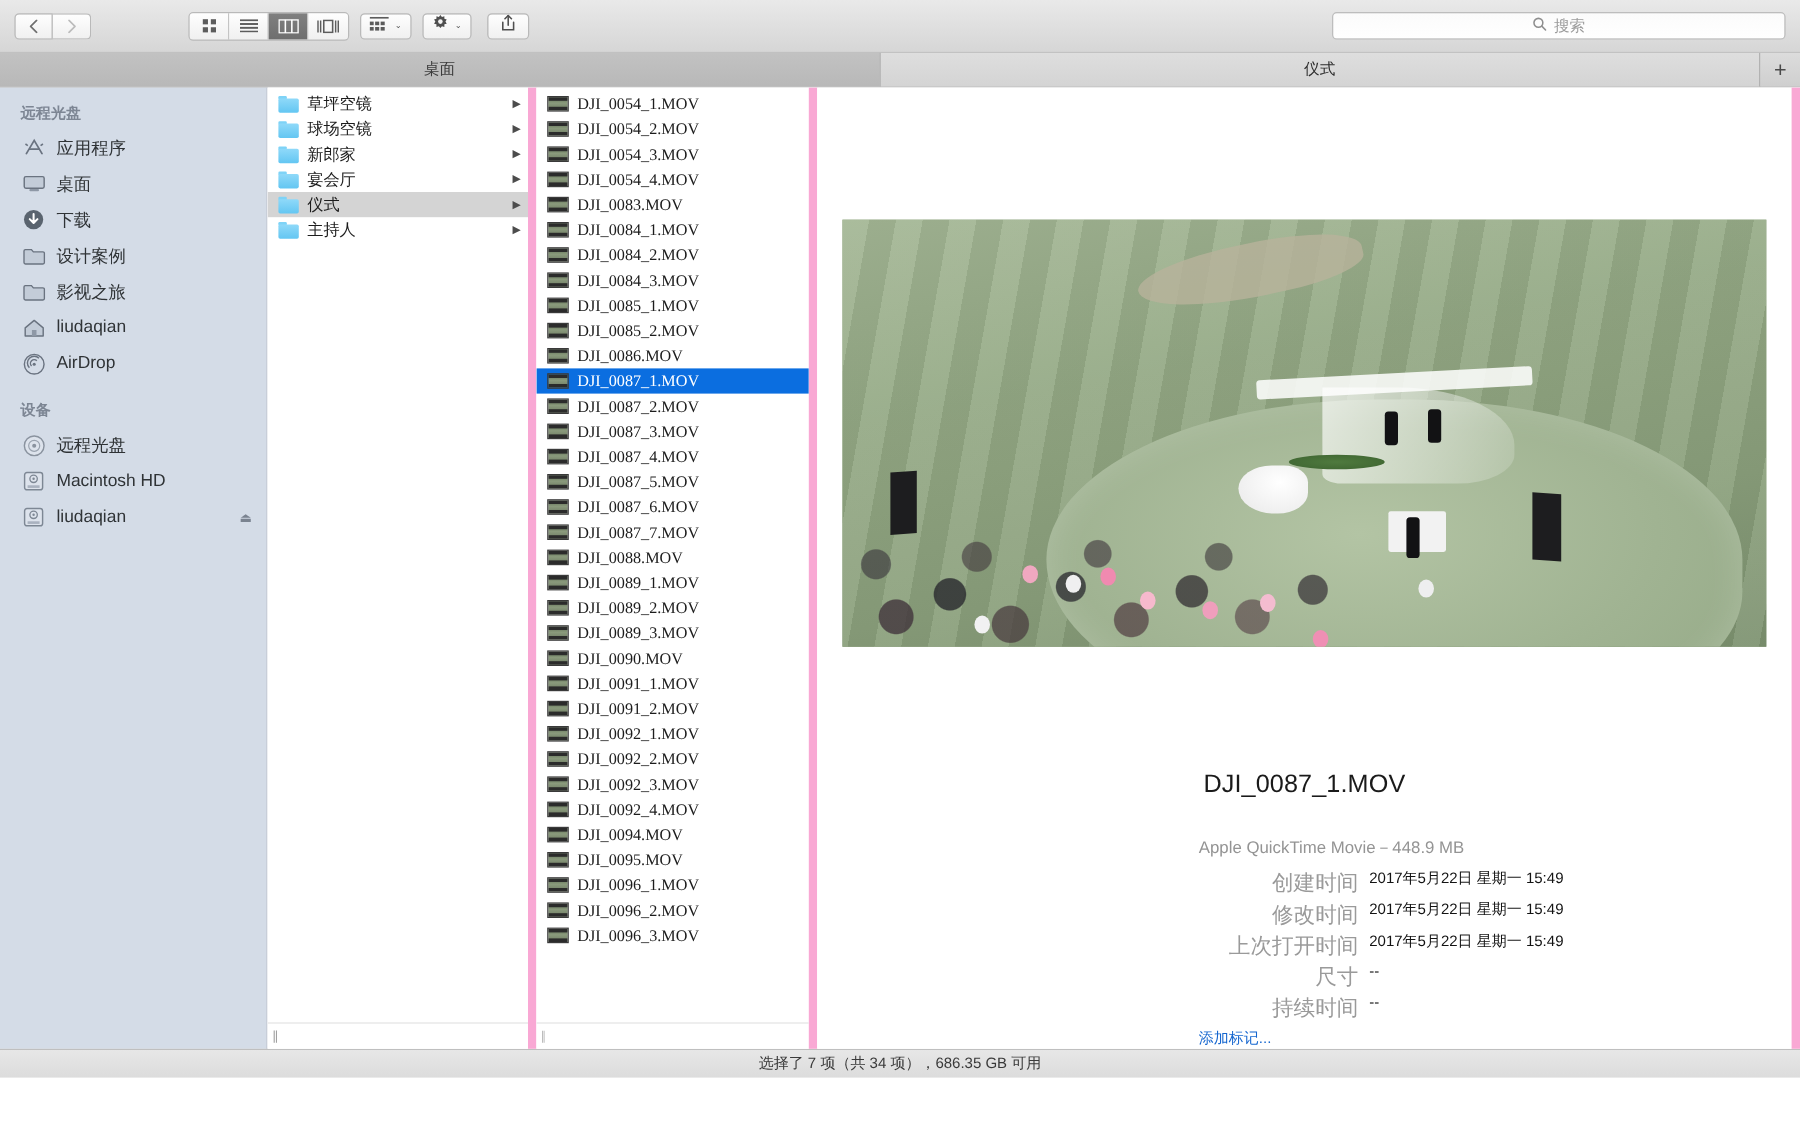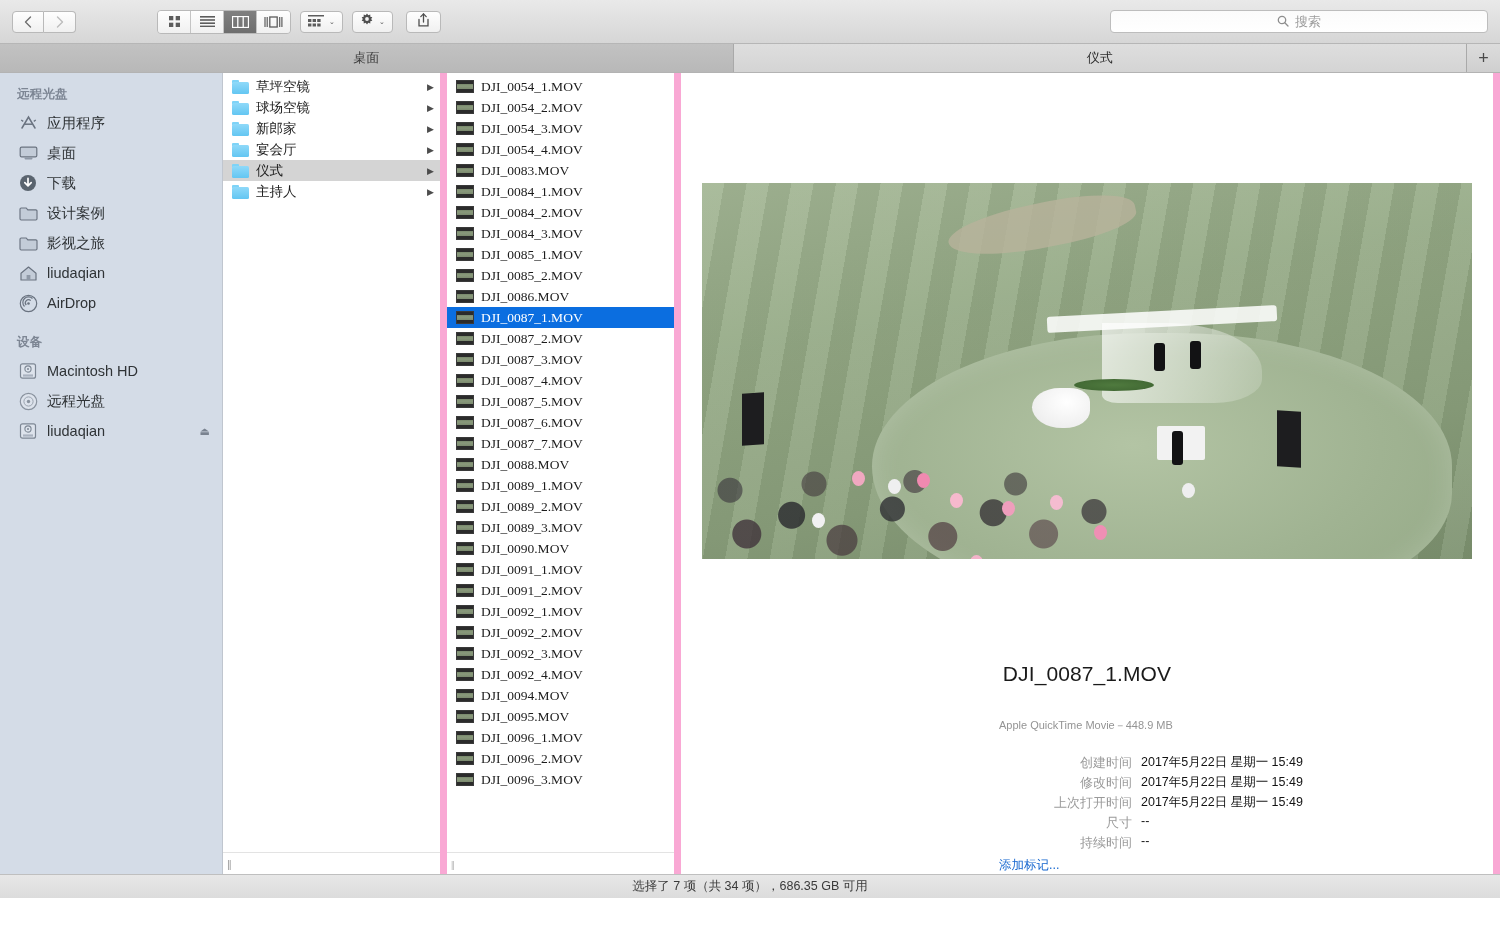--- a/index.html
+++ b/index.html
@@ -228,23 +228,23 @@
   }
   .balloon { position: absolute; width: 13px; height: 15px; border-radius: 50%; }
   .pv-videographer {
     position: absolute; width: 11px; height: 34px; background: #121214; border-radius: 3px;
   }
 
   .pv-title {
     font-size: 21px; color: #1a1a1a; margin-top: 103px; letter-spacing: .1px;
   }
   .pv-meta { margin-top: 32px; width: 100%; padding-left: 318px; }
-  .pv-sub { font-size: 11px; color: #949494; margin-bottom: 21px; }
+  .pv-sub { font-size: 14px; color: #949494; margin-bottom: 8px; }
   .pv-rows { display: grid; grid-template-columns: 133px 1fr; row-gap: 2px; column-gap: 9px; }
-  .pv-lbl { font-size: 13px; color: #9a9a9a; text-align: right; }
+  .pv-lbl { font-size: 18px; color: #9a9a9a; text-align: right; }
   .pv-val { font-size: 12.5px; color: #131313; }
   .pv-link { font-size: 12.5px; color: #1566cf; margin-top: 5px; }
 
   
   .statusbar {
     height: 24px; flex: 0 0 24px;
     background: linear-gradient(to bottom, #e7e7e7, #dcdcdc);
     border-top: 1px solid #bfbfbf;
     display: flex; align-items: center; justify-content: center;
     font-size: 12.5px; color: #3a3a3a;
@@ -431,39 +431,39 @@
               <circle cx="9.5" cy="9.5" r="1.3" fill="#6a7380"></circle>
             </svg>
         </span>
         <span>AirDrop</span>
       </div>
 
       <div class="sb-header" style="margin-top:13px;">设备</div>
 
       <div class="sb-item">
         <span class="sb-icon">
+          <svg width="19" height="19" viewBox="0 0 19 19">
+              <circle cx="9.5" cy="9.5" r="8.2" fill="#dde3ec" stroke="#8a939f" stroke-width="1.2"></circle>
+              <circle cx="9.5" cy="9.5" r="4.6" fill="none" stroke="#9aa3af" stroke-width="1"></circle>
+              <circle cx="9.5" cy="9.5" r="1.7" fill="#8a939f"></circle>
+            </svg>
+        </span>
+        <span>远程光盘</span>
+      </div>
+
+      <div class="sb-item">
+        <span class="sb-icon">
           <svg width="18" height="18" viewBox="0 0 18 18">
               <rect x="1.5" y="1.8" width="15" height="14.4" rx="2" fill="#dde3ec" stroke="#7d8794" stroke-width="1.2"></rect>
               <circle cx="9" cy="7" r="3.1" fill="none" stroke="#7d8794" stroke-width="1.1"></circle>
               <circle cx="9" cy="7" r="1" fill="#7d8794"></circle>
               <rect x="4" y="12.4" width="10" height="2.2" fill="#a9b2bf"></rect>
             </svg>
         </span>
         <span>Macintosh HD</span>
-      </div>
-
-      <div class="sb-item">
-        <span class="sb-icon">
-          <svg width="19" height="19" viewBox="0 0 19 19">
-              <circle cx="9.5" cy="9.5" r="8.2" fill="#dde3ec" stroke="#8a939f" stroke-width="1.2"></circle>
-              <circle cx="9.5" cy="9.5" r="4.6" fill="none" stroke="#9aa3af" stroke-width="1"></circle>
-              <circle cx="9.5" cy="9.5" r="1.7" fill="#8a939f"></circle>
-            </svg>
-        </span>
-        <span>远程光盘</span>
       </div>
 
       <div class="sb-item">
         <span class="sb-icon">
           <svg width="18" height="18" viewBox="0 0 18 18">
               <rect x="1.5" y="1.8" width="15" height="14.4" rx="2" fill="#dde3ec" stroke="#7d8794" stroke-width="1.2"></rect>
               <circle cx="9" cy="7" r="3.1" fill="none" stroke="#7d8794" stroke-width="1.1"></circle>
               <circle cx="9" cy="7" r="1" fill="#7d8794"></circle>
               <rect x="4" y="12.4" width="10" height="2.2" fill="#a9b2bf"></rect>
             </svg>

